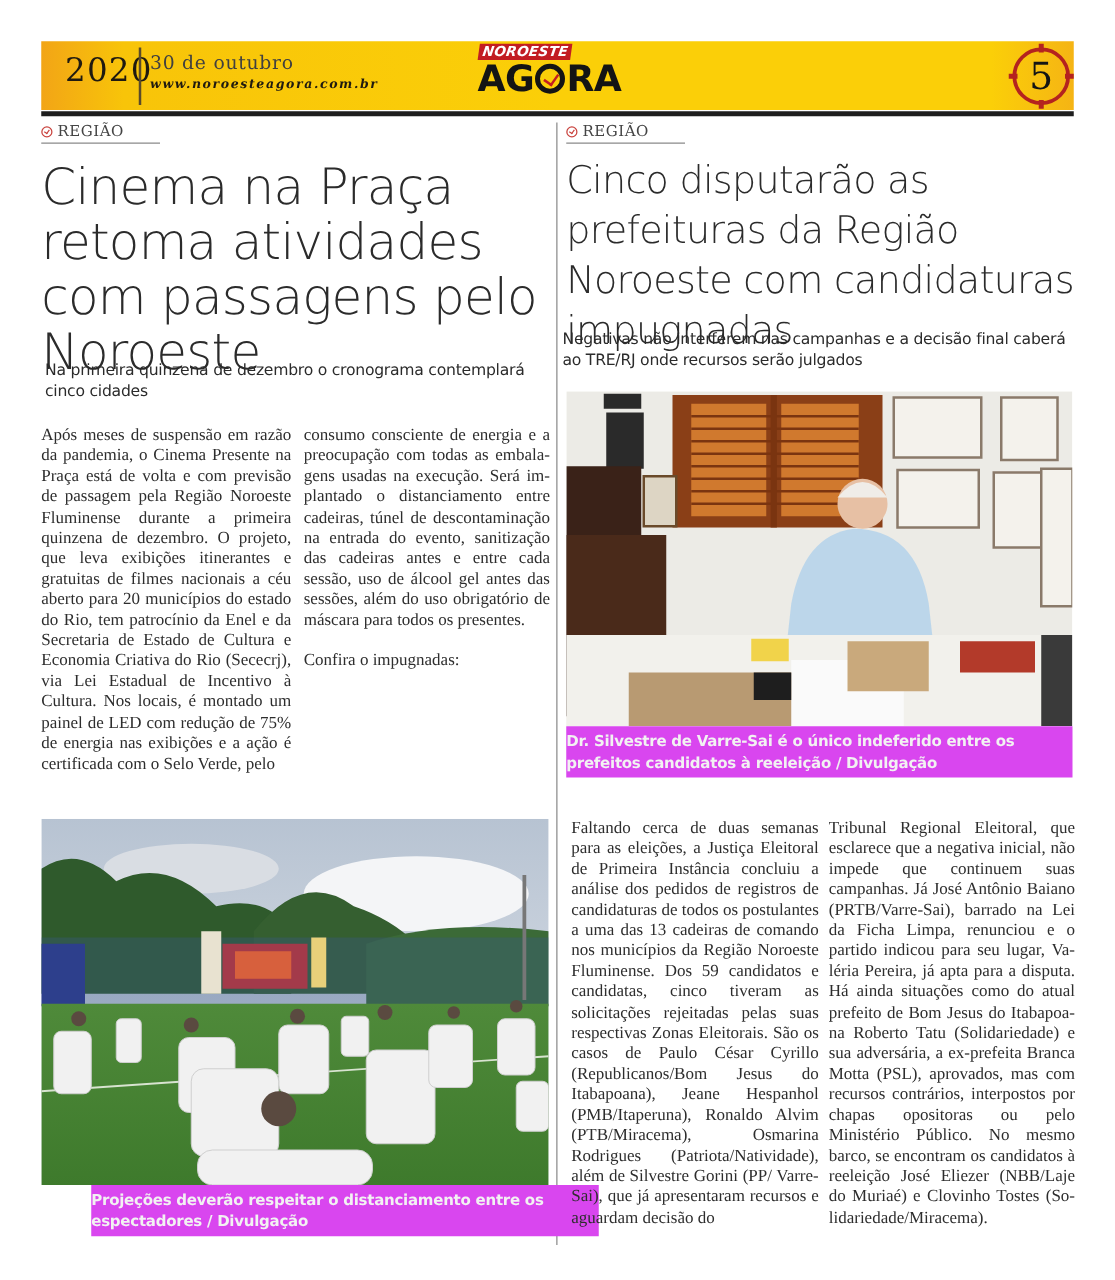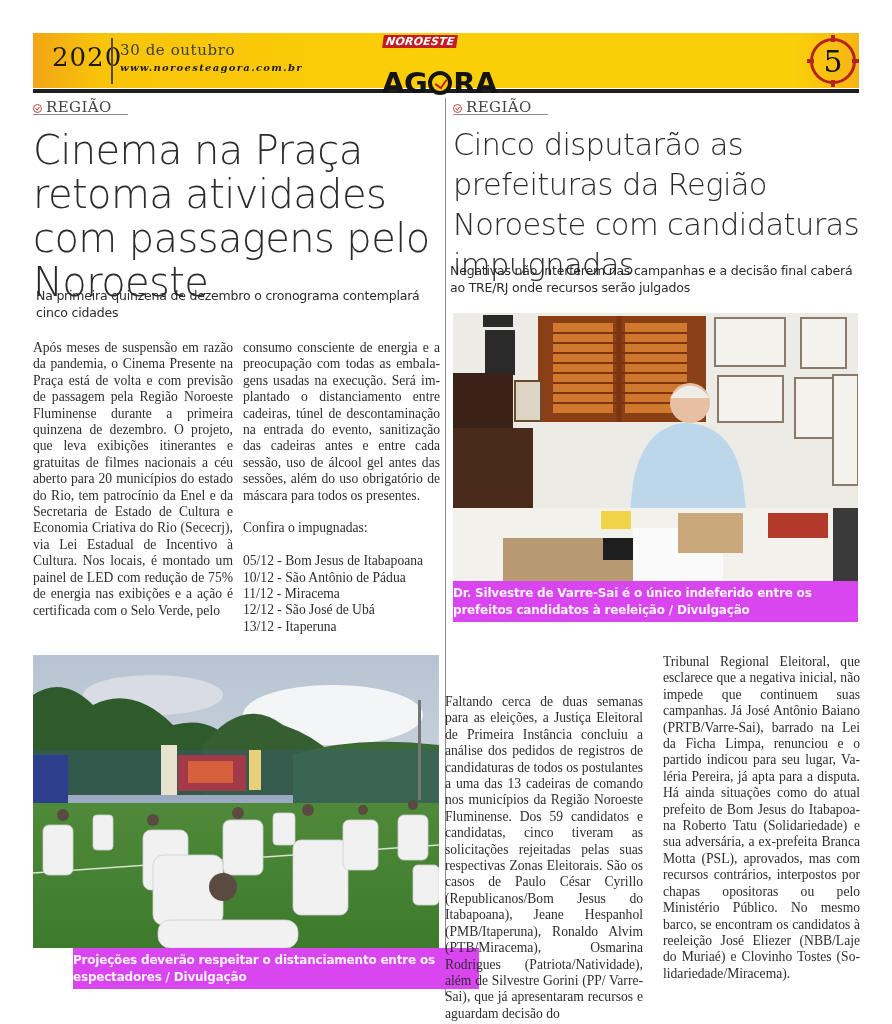--- a/index.html
+++ b/index.html
@@ -12,57 +12,57 @@
   .header-rule { position: absolute; left: 33px; top: 89px; width: 826px; height: 4px; background: #1e1e1e; }
   .year { position: absolute; left: 52px; top: 42px; font-size: 26px; letter-spacing: 1px; color: #1f1a10; font-family: "DejaVu Serif", serif; }
   .header-divider { position: absolute; left: 111px; top: 38px; width: 2px; height: 46px; background: #5a4a2a; }
   .date { position: absolute; left: 120px; top: 41px; font-size: 15px; color: #404040; letter-spacing: 0.6px; font-family: "DejaVu Serif", serif; }
   .site { position: absolute; left: 120px; top: 62px; font-size: 10px; font-style: italic; font-weight: bold; color: #1f1a10; letter-spacing: 1.3px; font-family: "DejaVu Serif", serif; }
 
   .logo { position: absolute; left: 382px; top: 35px; width: 128px; height: 48px; }
   .logo-top { position: absolute; left: 1px; top: 0; background: #c21d22; color: #fff; font-family: "DejaVu Sans", sans-serif;
     font-weight: bold; font-style: italic; font-size: 11px; padding: 0 3px; line-height: 13px; transform: skewX(-8deg); letter-spacing: 0.2px; }
   .logo-main { position: absolute; left: 0; top: 11px; font-family: "DejaVu Sans", sans-serif; font-weight: 900; font-size: 29px;
-    line-height: 34px; color: #141414; letter-spacing: -0.5px; display: flex; align-items: center; margin-top: 20px; }
+    line-height: 34px; color: #141414; letter-spacing: -0.5px; display: flex; align-items: center; }
   .logo-clock { display: inline-block; width: 24px; height: 24px; border: 4px solid #141414; border-radius: 50%; background: #fbcf08;
     margin: 0 1px; position: relative; }
   .logo-clock::before { content: ""; position: absolute; left: 5px; top: 2px; width: 6px; height: 9px; border-right: 2.5px solid #c21d22; border-bottom: 2.5px solid #c21d22; transform: rotate(35deg); }
 
   .page-num { position: absolute; left: 810px; top: 38px; width: 46px; height: 46px; border: 3px solid #b4231f; border-radius: 50%;
     display: flex; align-items: center; justify-content: center; font-size: 30px; color: #141414; font-family: "DejaVu Serif", serif; }
   .page-num .tick { position: absolute; background: #b4231f; }
   .page-num .t1 { left: 18px; top: -6px; width: 4px; height: 7px; }
   .page-num .t2 { left: 18px; bottom: -6px; width: 4px; height: 7px; }
   .page-num .t3 { top: 18px; left: -6px; width: 7px; height: 4px; }
   .page-num .t4 { top: 18px; right: -6px; width: 7px; height: 4px; }
 
   
   .col-sep { position: absolute; left: 445px; top: 98px; width: 1px; height: 898px; background: #8c8c8c; }
 
   
-  .section { position: absolute; font-size: 15px; color: #444; letter-spacing: 0.4px; font-family: "DejaVu Serif", serif; text-align: right; }
+  .section { position: absolute; font-size: 12px; color: #444; letter-spacing: 0.4px; font-family: "DejaVu Serif", serif; text-align: right; }
   .section .sicon { display: inline-block; width: 9px; height: 9px; border: 1.3px solid #c9433e; border-radius: 50%; margin-right: 4px; vertical-align: -1px; position: relative; }
   .section .sicon::after { content: ""; position: absolute; left: 2px; top: 1px; width: 2px; height: 3px; border-right: 1px solid #c9433e; border-bottom: 1px solid #c9433e; transform: rotate(35deg); }
   .section-line { position: absolute; height: 1px; background: #8a8a8a; }
 
   
   .headline { position: absolute; font-family: "DejaVu Sans", sans-serif; font-weight: 300; color: #2b2b2b; letter-spacing: -0.6px; }
   .h1 { left: 33px; top: 128px; width: 410px; font-size: 40px; line-height: 44px; }
   .h2 { left: 453px; top: 125px; width: 410px; font-size: 30.5px; line-height: 40px; }
 
   .subhead { position: absolute; font-family: "DejaVu Sans", sans-serif; font-size: 12.5px; line-height: 17px; text-align: left; color: #2b2b2b; letter-spacing: -0.2px; }
   .sub1 { left: 36px; top: 287px; width: 400px; }
   .sub2 { left: 450px; top: 262px; width: 410px; }
 
   
   .col { position: absolute; font-size: 13.6px; line-height: 16.4px; text-align: justify; color: #2d2d2d; hyphens: manual; }
   .col p { text-align: justify; }
   .c1 { left: 33px; top: 340px; width: 200px; }
   .c2 { left: 243px; top: 340px; width: 197px; }
-  .c3 { left: 445px; top: 654px; width: 198px; margin-top: 40px; }
+  .c3 { left: 457px; top: 654px; width: 198px; }
   .c4 { left: 663px; top: 654px; width: 197px; }
   .c2 .gap { height: 16.4px; }
   .c2 .schedule div { text-align: left; }
 
   
   .photo { position: absolute; overflow: hidden; }
   .photo svg { display: block; }
   .photo1 { left: 33px; top: 655px; width: 406px; height: 293px; }
   .photo2 { left: 453px; top: 313px; width: 405px; height: 268px; }
   .caption { position: absolute; background: #d946ef; color: #f2f2f2; font-family: "DejaVu Sans", sans-serif; font-size: 12px; line-height: 17px;
@@ -108,27 +108,20 @@
 <div class="subhead sub1">Na primeira quinzena de dezembro o cronograma contemplará cinco cidades</div>
 
 <div class="col c1">
   <p>Após meses de suspensão em razão da pandemia, o Cinema Presen­te na Praça está de volta e com previsão de passagem pela Região Noroeste Fluminense durante a primeira quinzena de dezembro. O projeto, que leva exibições iti­nerantes e gratuitas de filmes na­cionais a céu aberto para 20 mu­nicípios do estado do Rio, tem patrocínio da Enel e da Secretaria de Estado de Cultura e Economia Criativa do Rio (Sececrj), via Lei Estadual de Incentivo à Cultura. Nos locais, é montado um painel de LED com redução de 75% de energia nas exibições e a ação é certificada com o Selo Verde, pelo</p>
 </div>
 <div class="col c2">
   <p>consumo consciente de energia e a preocupação com todas as embala­gens usadas na execução. Será im­plantado o distanciamento entre cadeiras, túnel de descontamina­ção na entrada do evento, sanitiza­ção das cadeiras antes e entre cada sessão, uso de álcool gel antes das sessões, além do uso obrigatório de máscara para todos os presentes.</p>
   <div class="gap"></div>
   <p>Confira o impugnadas:</p>
   <div class="gap"></div>
-  <div class="schedule">
-    <div>05/12 - Bom Jesus de Itabapoana</div>
-    <div>10/12 - São Antônio de Pádua</div>
-    <div>11/12 - Miracema</div>
-    <div>12/12 - São José de Ubá</div>
-    <div>13/12 - Itaperuna</div>
-  </div>
 </div>
 
 <div class="photo photo1">
   <svg width="406" height="293" viewBox="0 0 406 293">
     <defs>
       <linearGradient id="sky1" x1="0" y1="0" x2="0" y2="1">
         <stop offset="0" stop-color="#b7c3d2"></stop>
           <stop offset="1" stop-color="#e6e9ee"></stop>
       </linearGradient>
       <linearGradient id="grass1" x1="0" y1="0" x2="0" y2="1">

